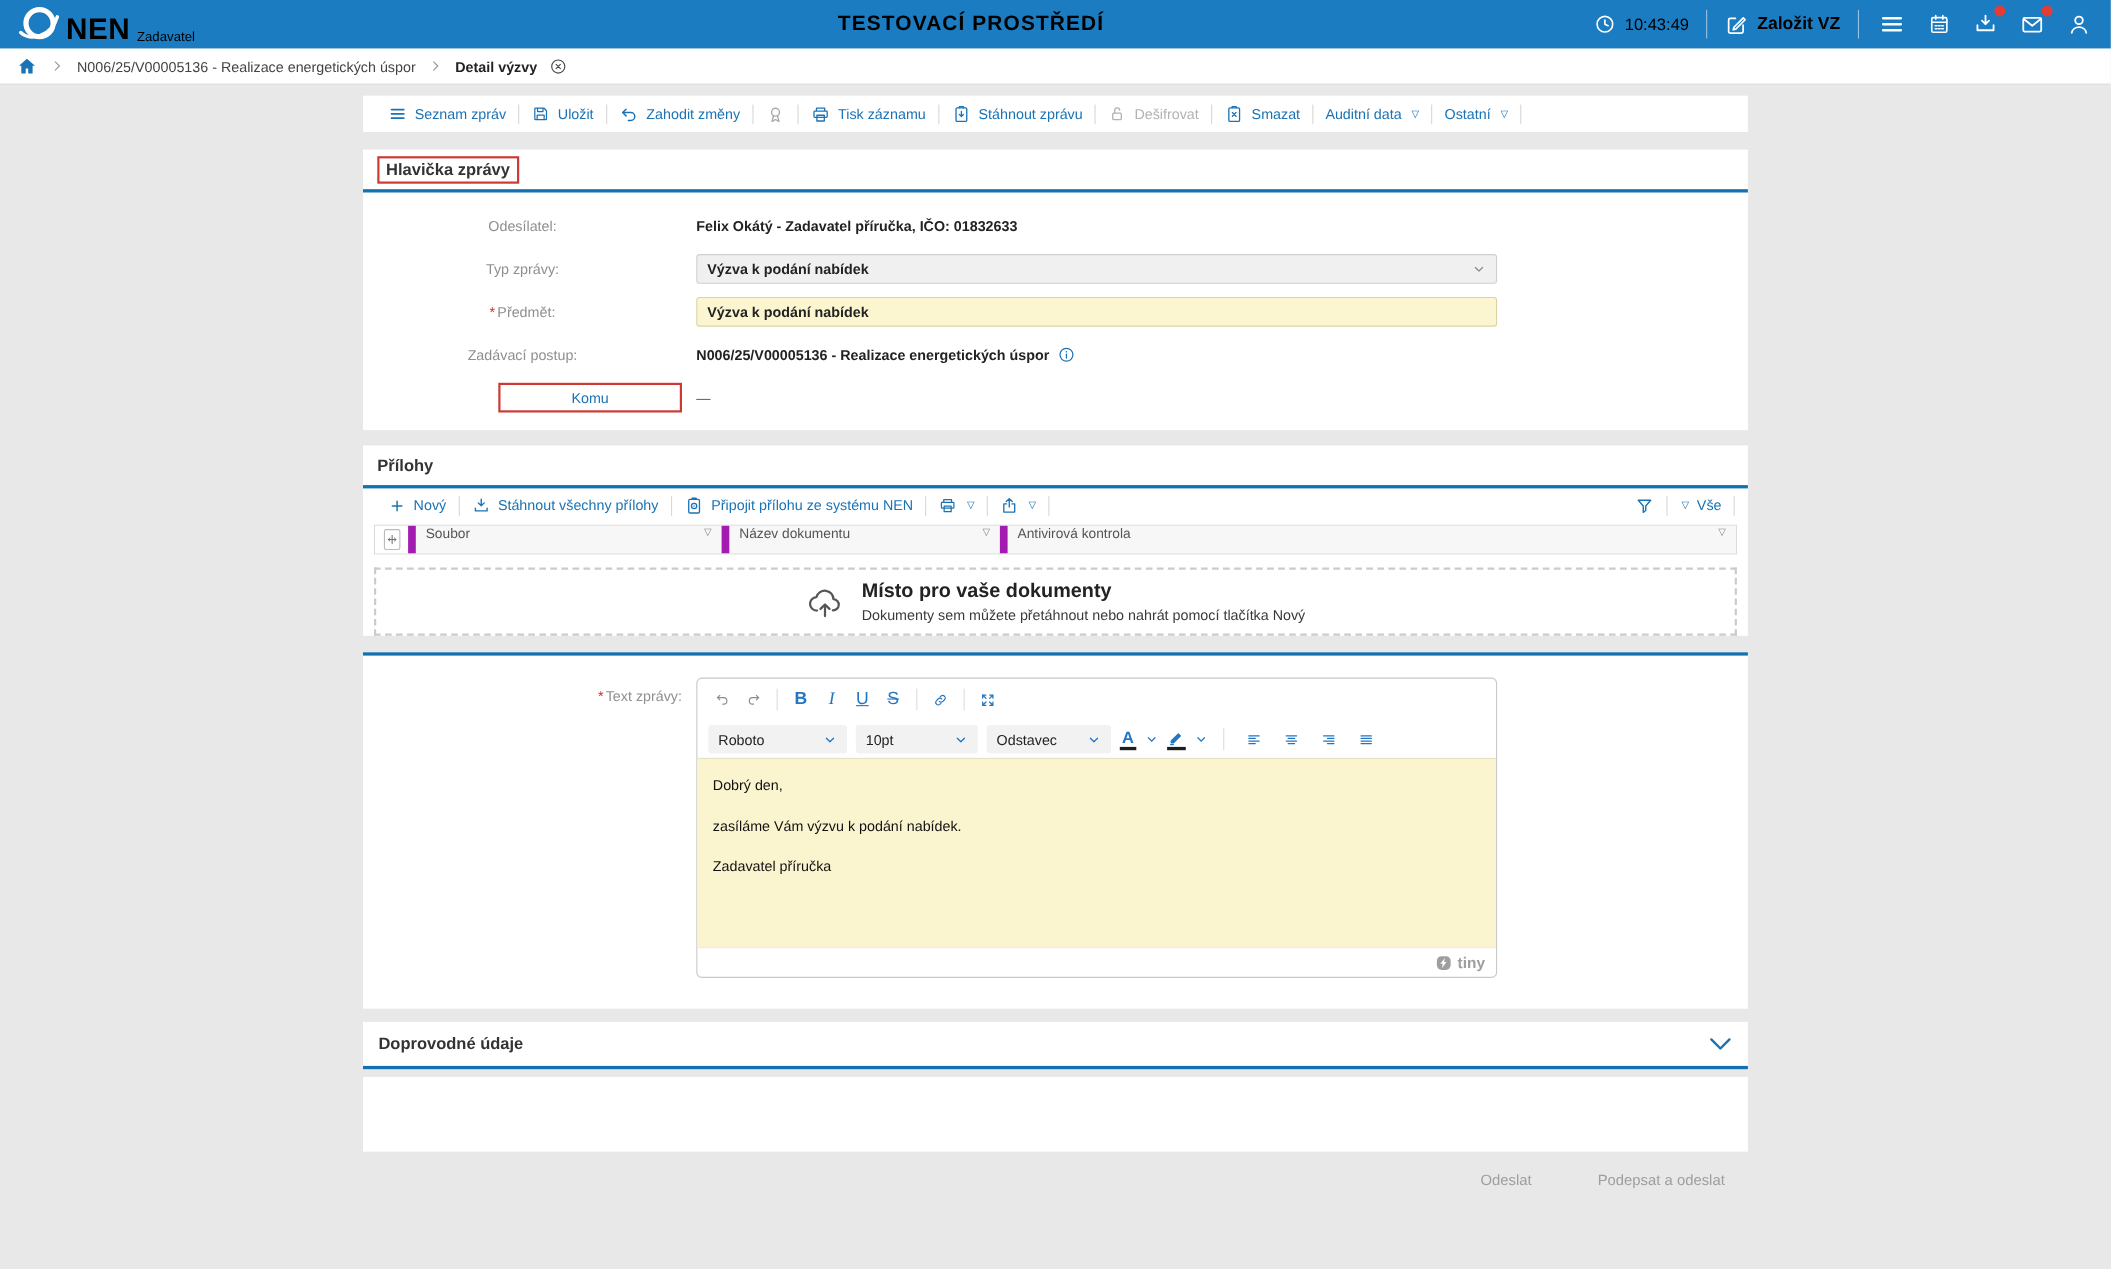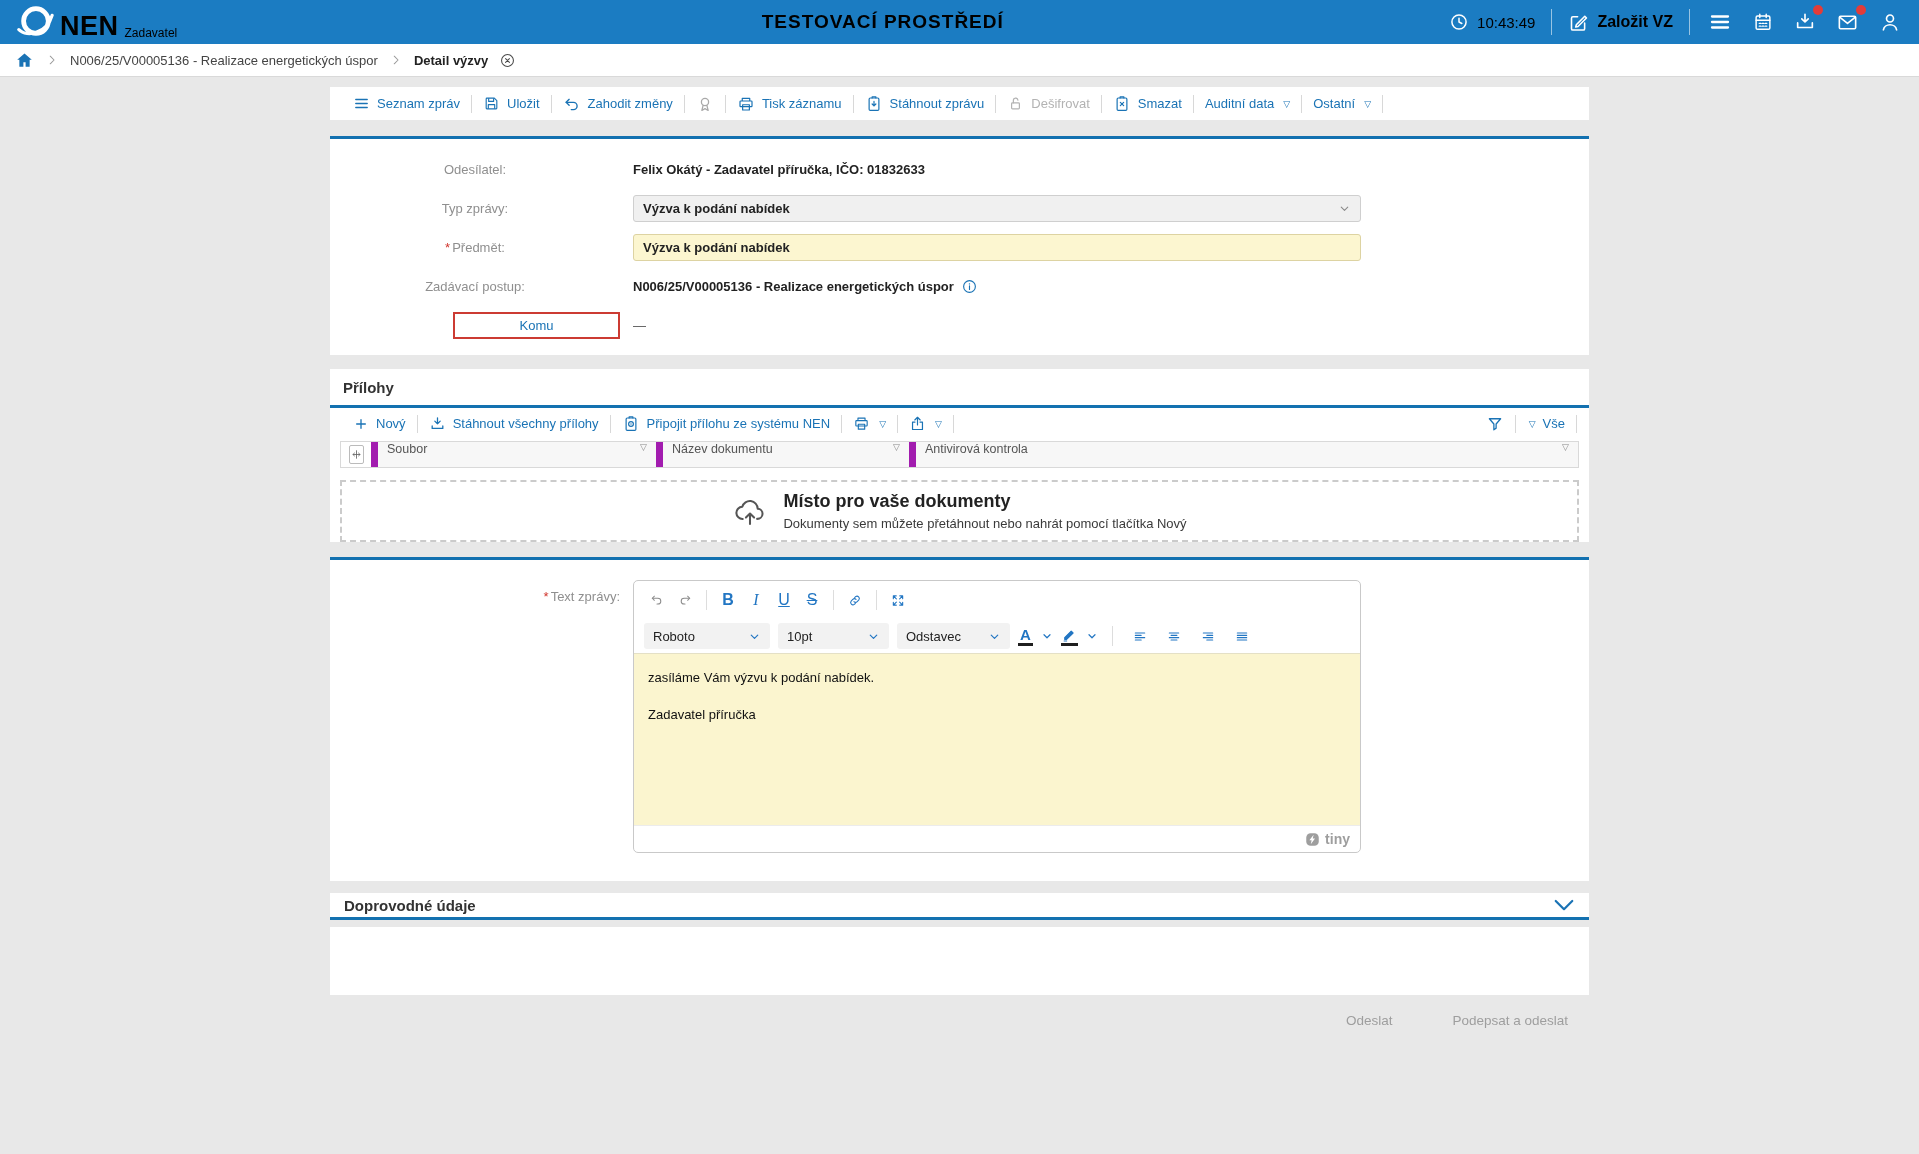--- a/index.html
+++ b/index.html
@@ -114,21 +114,21 @@
              line-height:16px; padding:0 2px; cursor:pointer; }
   .mini-chev { color:#2276c3; cursor:pointer; display:flex; align-items:center; }
   .hl-wrap { border-bottom:3px solid #1f1f1f; padding-bottom:1px; cursor:pointer; display:flex; }
   .ed-content { background:#fbf5cf; min-height:172px; padding:16px 14px 6px; border-top:1px solid #e4e0c6; }
   .ed-content p { margin:0 0 22px; font-size:13px; color:#111; }
   .ed-footer { height:27px; display:flex; align-items:center; justify-content:flex-end;
                padding:0 10px; gap:5px; border-top:1px solid #ececec; }
   .tiny-text { font-size:14px; font-weight:bold; color:#9e9e9e; }
 
   
-  .acc-title-row { display:flex; align-items:center; height:24px; padding:0 14px; }
+  .acc-title-row { display:flex; align-items:center; height:40px; padding:0 14px; }
   .acc-chev { margin-left:auto; cursor:pointer; color:#1a73b5; display:flex; }
   .empty-panel { height:68px; margin-top:7px; }
   .page-footer { width:1259px; margin:0 auto; display:flex; justify-content:flex-end;
                  gap:48px; padding:17px 15px 0; }
   .footer-btn { color:#9e9e9e; font-size:13.5px; cursor:pointer; background:none; border:none; font-family:inherit; }
 
   .mt16 { margin-top:16px; } .mt14 { margin-top:14px; } .mt15 { margin-top:15px; } .mt12 { margin-top:12px; }
   svg { display:block; }
 </style>
 </head>
@@ -332,20 +332,23 @@
       </button>
       <span class="tb-sep"></span>
       <button class="tb-item">
         <span>Ostatní</span>
         <span class="tb-tri">▽</span>
       </button>
       <span class="tb-sep"></span>
     </div>
 
     <section class="panel mt16">
+      <div class="section-title-row">
+        <span class="section-title red-outline">Hlavička zprávy</span>
+      </div>
       <div class="blue-rule"></div>
       <div class="form-area">
         <div class="frow">
           <span class="flabel">Odesílatel:</span>
           <span class="fvalue-bold">Felix Okátý - Zadavatel příručka, IČO: 01832633</span>
         </div>
         <div class="frow">
           <span class="flabel">Typ zprávy:</span>
           <div class="select-box">
             <span>Výzva k podání nabídek</span>
@@ -607,20 +610,21 @@
                 </svg>
             </button>
             <button class="ed-btn">
               <svg width="19" height="19" viewBox="0 0 24 24" fill="none" stroke="currentColor" stroke-width="2" stroke-linecap="round">
                   <path d="M4 6 h16 M4 10 h16 M4 14 h16 M4 18 h16"></path>
                 </svg>
             </button>
           </div>
 
           <div class="ed-content">
+            <p>Dobrý den,</p>
             <p>zasíláme Vám výzvu k podání nabídek.</p>
             <p>Zadavatel příručka</p>
           </div>
 
           <div class="ed-footer">
             <span>
               <svg width="15" height="15" viewBox="0 0 24 24">
                 <rect x="2" y="2" width="20" height="20" rx="7" fill="#9e9e9e"></rect>
                 <path d="M13.8 4.5 L7 13 h3.6 L9.2 19.5 l6.8 -9 h-3.6 z" fill="#fff"></path>
               </svg>

